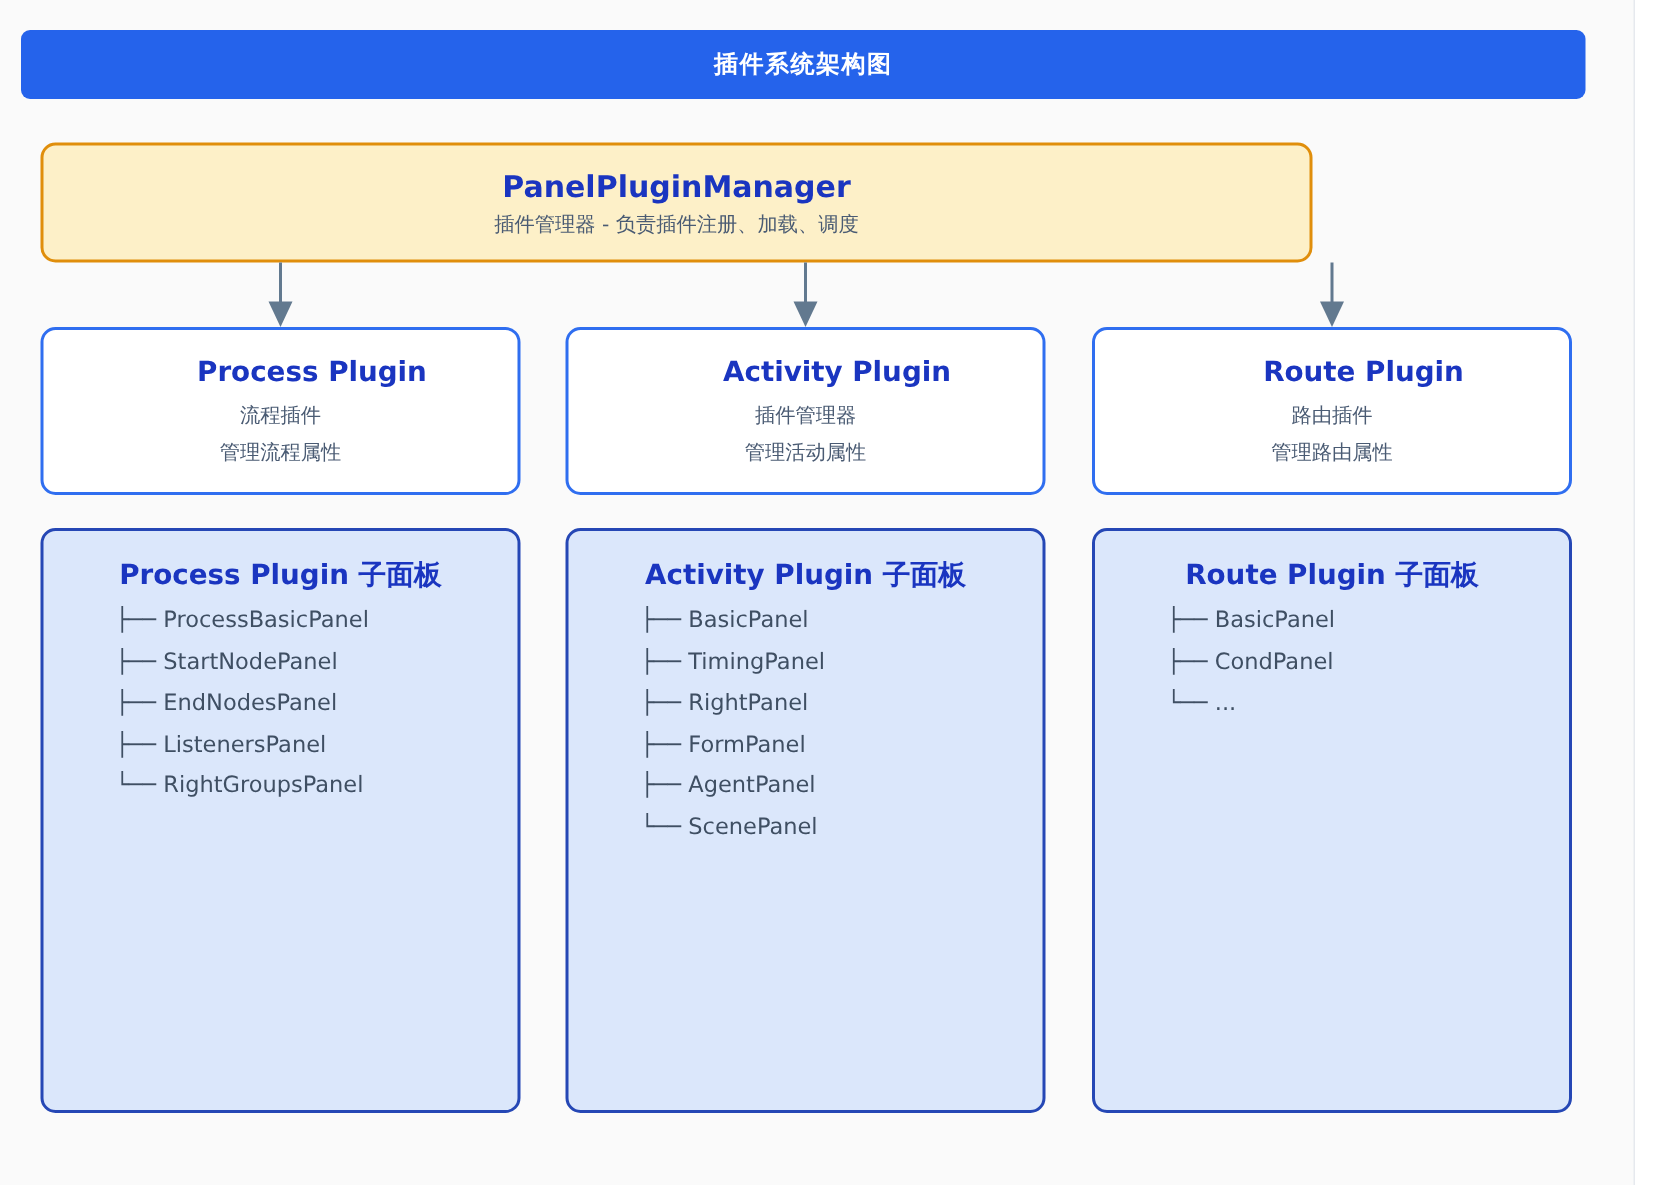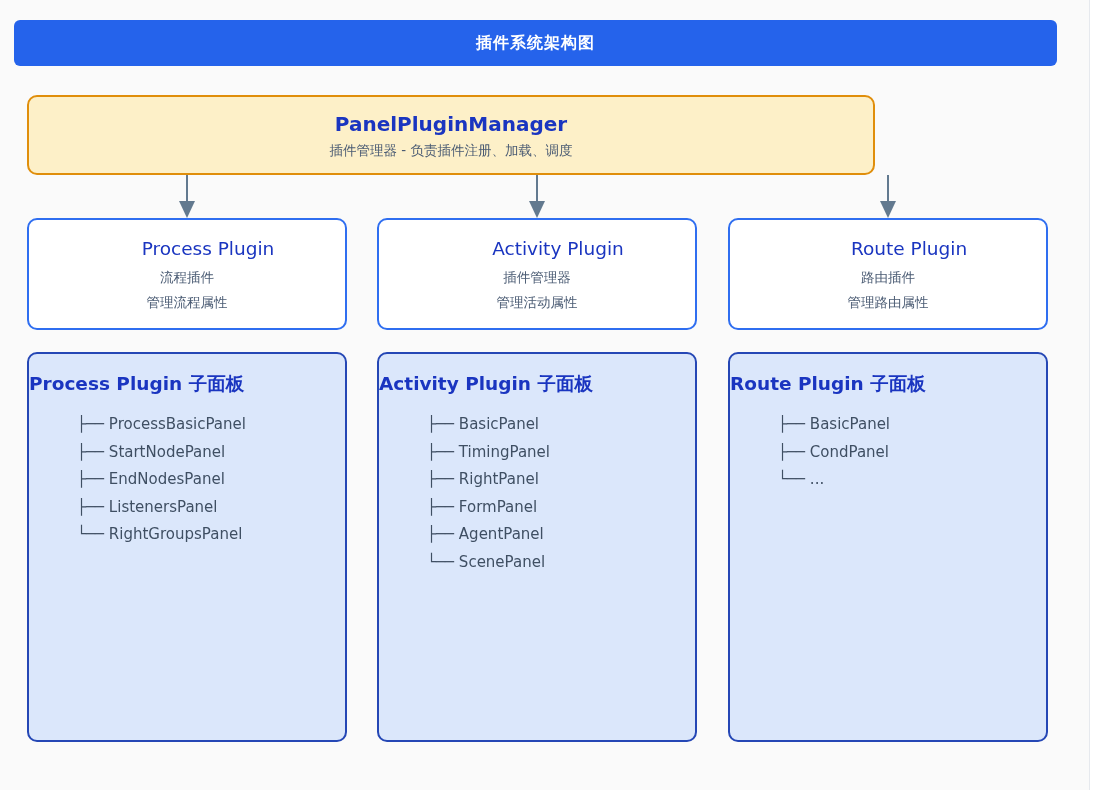--- a/index.html
+++ b/index.html
@@ -109,21 +109,21 @@
     border-radius: 10px;
     box-sizing: border-box;
     display: flex;
     flex-direction: column;
     align-items: center;
     justify-content: center;
   }
   .plugin-title {
     color: #1a35c0;
     font-size: 18.5px;
-    font-weight: normal;
+    font-weight: bold;
     line-height: 1.25;
     margin-left: 42px;
   }
   .plugin-sub {
     color: #4a5b73;
     font-size: 13.5px;
     margin-top: 8px;
     line-height: 1.35;
   }
   .plugin-sub2 {
@@ -141,23 +141,23 @@
     background: #dbe7fb;
     border: 2px solid #2547b5;
     border-radius: 10px;
     box-sizing: border-box;
     padding-top: 18px;
   }
   .subpanel-title {
     color: #1a35c0;
     font-size: 18.5px;
     font-weight: bold;
-    text-align: left;
+    text-align: center;
     line-height: 1.3;
-    margin-bottom: 15px;
+    margin-bottom: 4px;
   }
   .subpanel-list {
     list-style: none;
     margin: 0;
     padding: 0 0 0 48px;
   }
   .subpanel-list li {
     color: #3f4f63;
     font-size: 15px;
     line-height: 27.5px;

